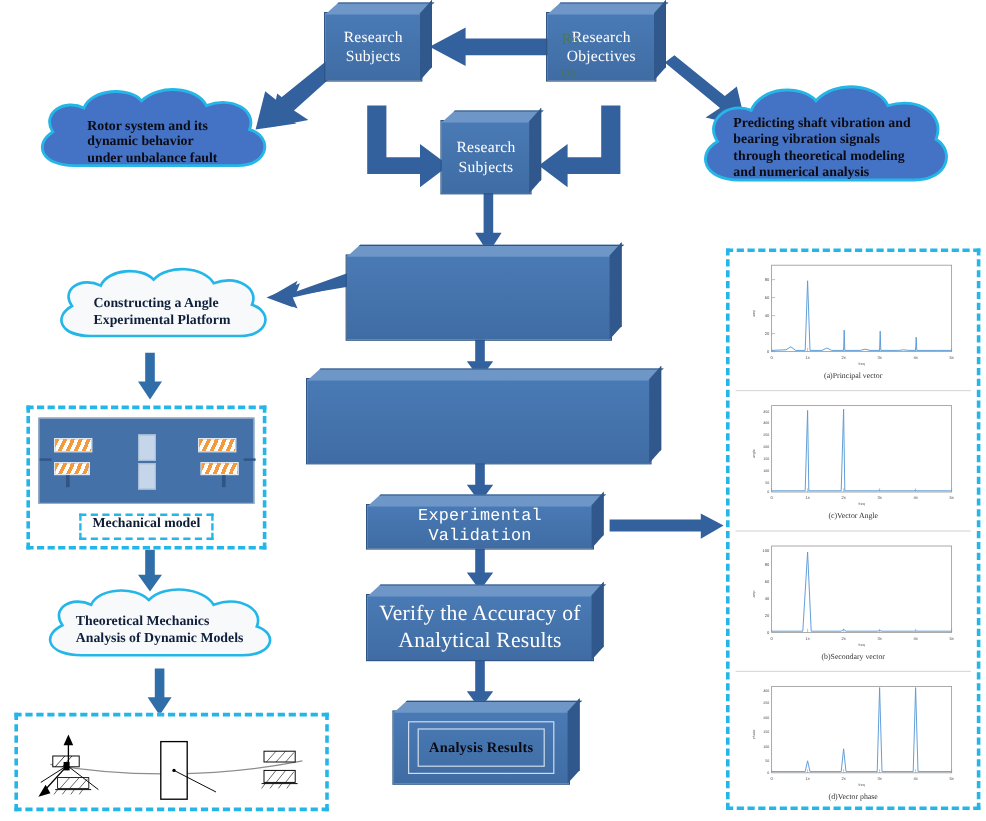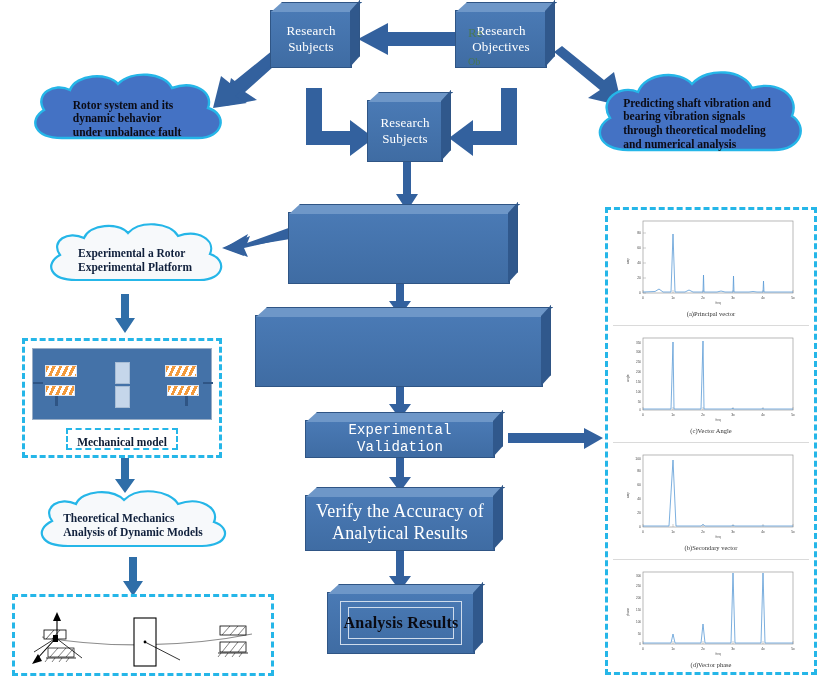--- a/index.html
+++ b/index.html
@@ -66,21 +66,21 @@
   .bearing{
     position:absolute;
     background:
       repeating-linear-gradient(115deg,#f39a3c 0 3px,#ffffff 3px 6px);
     border:1px solid #dfe6ef;box-sizing:border-box;
   }
   .disc{position:absolute;background:#c5d6ea;border:1px solid #a8bdd5;box-sizing:border-box;}
   .shaft-mark{position:absolute;background:#2f5585;}
   .mech-cap{
     position:absolute;border:2px dashed #25b6e8;box-sizing:border-box;
-    display:flex;align-items:flex-end;justify-content:center;
+    display:flex;align-items:flex-start;justify-content:center;
     font-weight:bold;color:#0d1b33;background:#ffffff;
   }
 
   
   .chart-cell{position:absolute;}
   .chart-cell .cap{
     position:absolute;left:0;width:100%;text-align:center;
     color:#333;font-family:"Liberation Serif",serif;
   }
   .divider{position:absolute;background:#dadada;height:1px;}
@@ -158,21 +158,21 @@
   <div class="cloud cloud-dark" style="left:22px;top:72px;width:210px;height:86px;">
     <svg width="210" height="86" viewBox="0 0 210 86">
       <path d="M40,66 C12,66 6,48 22,38 C12,22 32,10 48,18 C54,2 86,0 96,12
                C110,-2 142,0 150,16 C172,8 192,20 186,36 C206,42 202,66 176,66 Z" fill="#4472c4" stroke="#25b6e8" stroke-width="2.4"></path>
     </svg>
     <div class="cl-text" style="white-space:pre-line;font-size:11.5px;padding-top:4px;">Rotor system and its
 dynamic behavior
 under unbalance fault</div>
   </div>
 
-  <div class="cloud cloud-dark" style="left:588px;top:66px;width:218px;height:104px;">
+  <div class="cloud cloud-dark" style="left:576px;top:66px;width:218px;height:104px;">
     <svg width="218" height="104" viewBox="0 0 218 104">
       <path d="M40,84 C10,84 4,62 22,52 C10,34 32,18 50,26 C58,6 92,4 104,18
                C120,0 156,4 164,22 C190,14 212,30 204,50 C220,60 214,84 186,84 Z" fill="#4472c4" stroke="#25b6e8" stroke-width="2.4"></path>
     </svg>
     <div class="cl-text" style="white-space:pre-line;font-size:11.5px;padding-top:6px;">Predicting shaft vibration and
 bearing vibration signals
 through theoretical modeling
 and numerical analysis</div>
   </div>
 
@@ -229,34 +229,34 @@
     <span class="bx-label" style="white-space:pre-line;">Verify the Accuracy of
 Analytical Results</span>
   </div>
 
   <div class="arrow" style="left:388px;top:550px;">
     <svg width="24" height="42" viewBox="0 0 24 42">
       <polygon points="8,0 16,0 16,26 23,26 12,41 1,26 8,26" fill="#33619e"></polygon>
     </svg>
   </div>
 
-  <div class="box3d" style="left:327px;top:592px;width:148px;height:62px;font-size:16px;">
+  <div class="box3d" style="left:327px;top:592px;width:148px;height:62px;font-size:12px;">
     <span class="bx-top"></span>
     <span class="bx-side"></span>
     <span class="abs" style="left:12px;top:8px;right:12px;bottom:8px;border:1px solid #cfdcec;"></span>
     <span class="abs" style="left:20px;top:14px;right:20px;bottom:14px;border:1px solid #cfdcec;"></span>
     <span class="bx-label" style="color:#0a0a12;font-weight:bold;">Analysis Results</span>
   </div>
 
   <div class="cloud cloud-light" style="left:40px;top:222px;width:190px;height:74px;">
     <svg width="190" height="74" viewBox="0 0 190 74">
       <path d="M36,58 C10,58 4,42 20,33 C10,19 28,8 44,16 C50,2 78,0 88,11
                C100,-2 130,0 138,14 C158,7 176,18 170,32 C188,38 184,58 160,58 Z" fill="#f7f9fb" stroke="#25b6e8" stroke-width="2.2"></path>
     </svg>
-    <div class="cl-text" style="white-space:pre-line;font-size:11.5px;padding-top:2px;">Experimental a Rotor
+    <div class="cl-text" style="white-space:pre-line;font-size:11.5px;padding-top:2px;">Constructing a Angle
 Experimental Platform</div>
   </div>
 
   <div class="arrow" style="left:114px;top:294px;">
     <svg width="22" height="40" viewBox="0 0 22 40">
       <polygon points="7,0 15,0 15,24 21,24 11,39 1,24 7,24" fill="#2f6ea8"></polygon>
     </svg>
   </div>
 
   <div class="dpanel" style="left:22px;top:338px;width:200px;height:120px;"></div>

